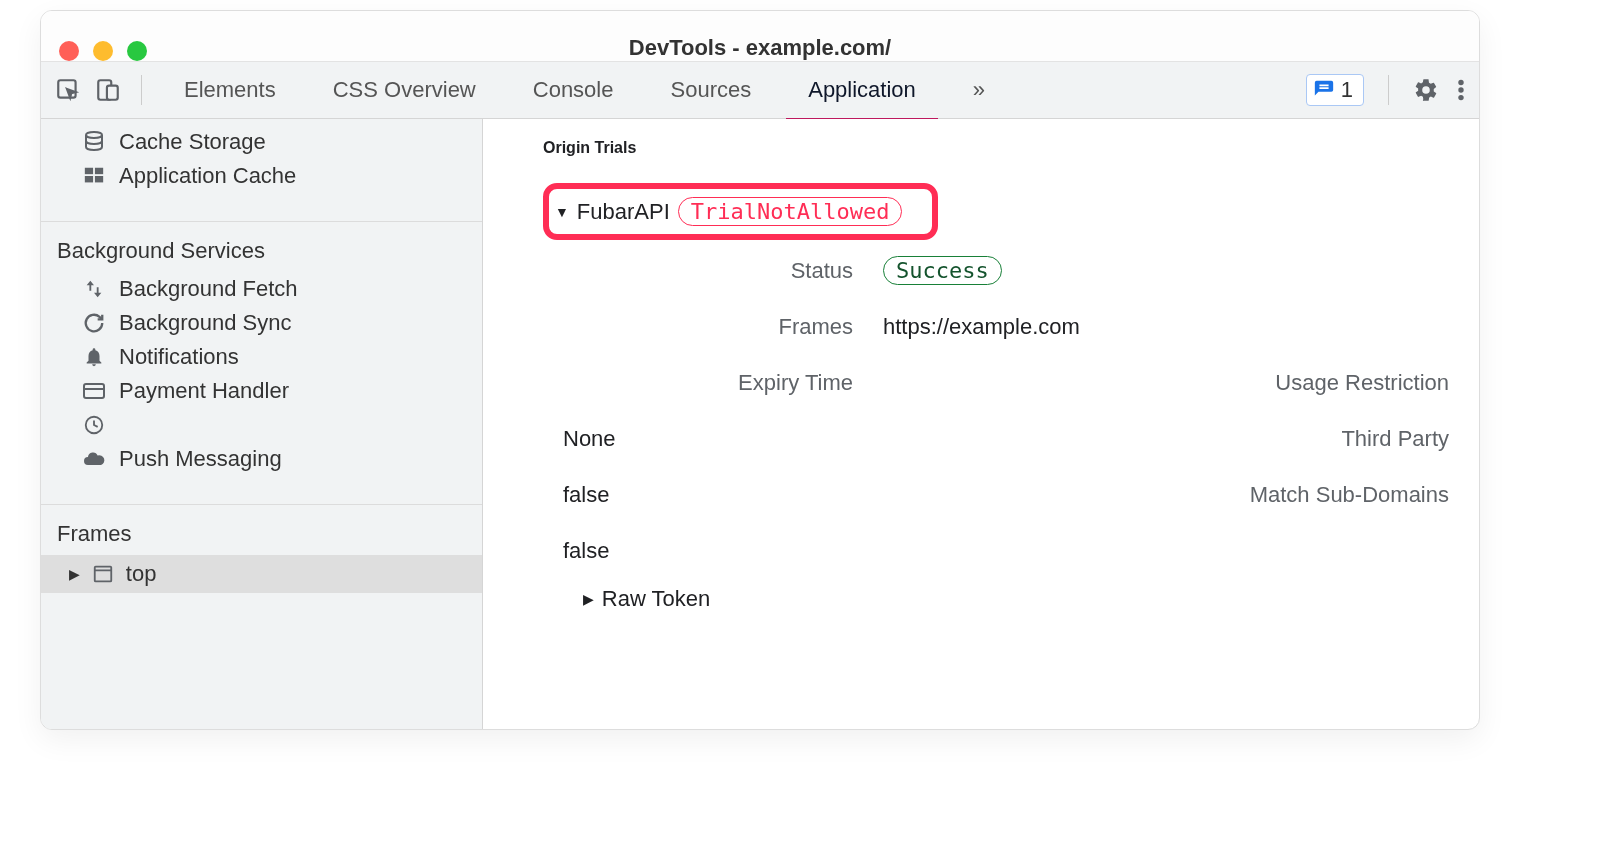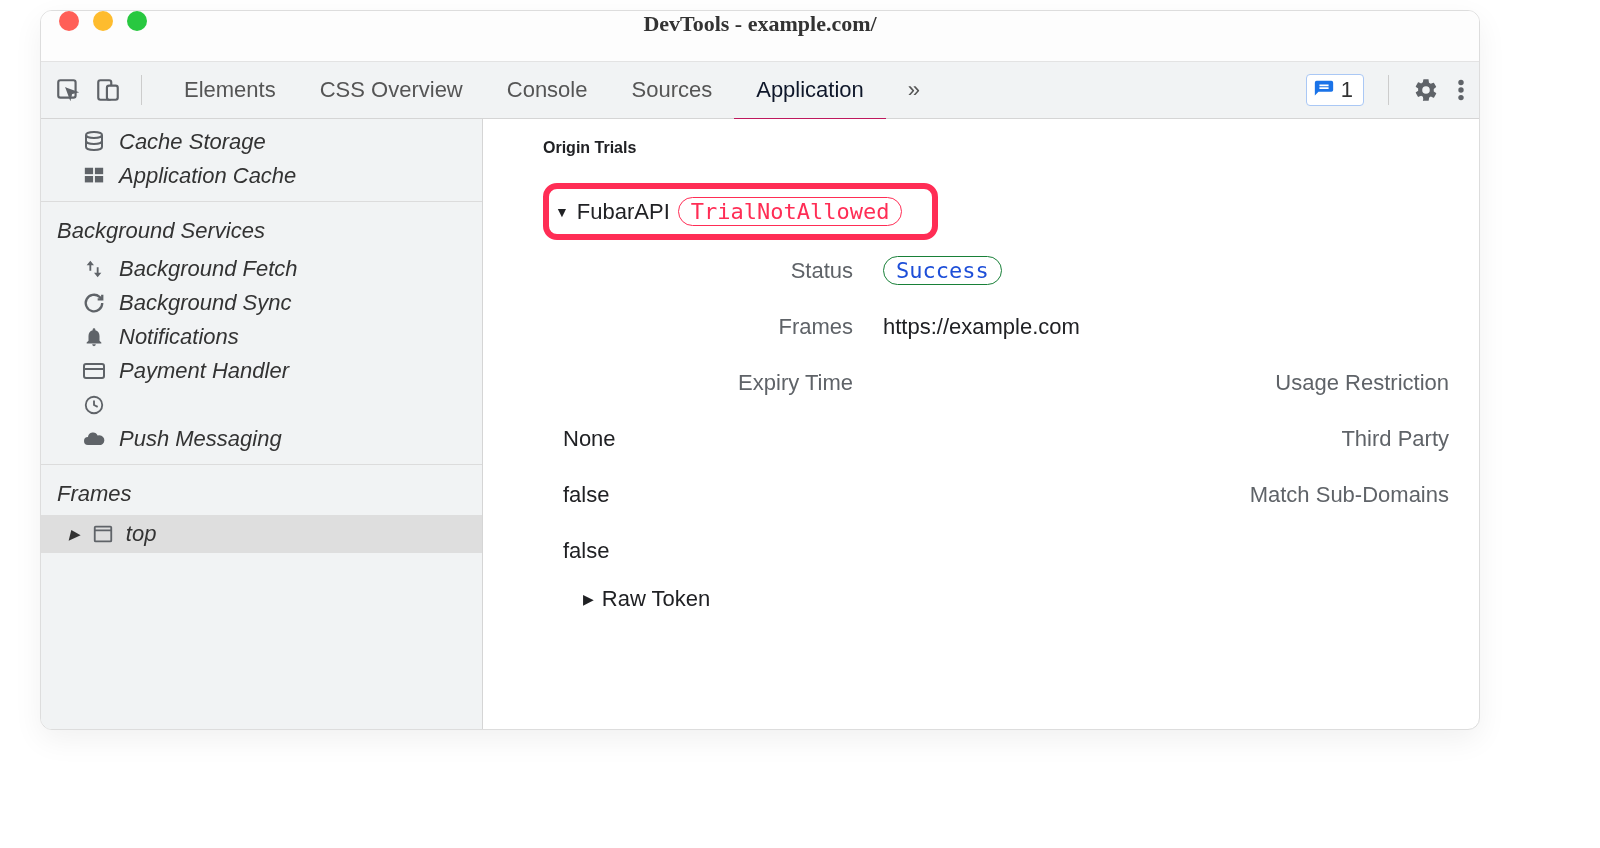--- a/index.html
+++ b/index.html
@@ -14,25 +14,24 @@
     width: 1440px;
     border: 1px solid #ddd;
     border-radius: 12px;
     overflow: hidden;
     box-shadow: 0 10px 30px rgba(0,0,0,0.06);
     background: #fff;
   }
   .titlebar {
     height: 50px;
     display: flex;
-    align-items: flex-start;
+    align-items: flex-end;
     padding: 0 18px;
     background: #fdfdfd;
     position: relative;
-    font-family: Liberation Serif, serif;
   }
   .traffic {
     display: flex;
     gap: 14px;
   }
   .dot { width: 20px; height: 20px; border-radius: 50%; }
   .dot.red { background: #ff5f57; }
   .dot.yellow { background: #febc2e; }
   .dot.green { background: #28c840; }
   .title {
@@ -49,21 +48,21 @@
     border-top: 1px solid #e3e3e3;
     border-bottom: 1px solid #d5d5d5;
     display: flex;
     align-items: center;
     padding: 0 14px;
     gap: 14px;
     font-size: 22px;
     color: #555;
   }
   .toolbar .sep { width: 1px; height: 30px; background: #ccc; margin: 0 6px; }
-  .tabs { display: flex; align-items: stretch; height: 100%; gap: 0; }
+  .tabs { display: flex; align-items: stretch; height: 100%; gap: 13px; }
   .tab {
     padding: 0 22px;
     display: flex;
     align-items: center;
     cursor: pointer;
     color: #555;
   }
   .tab.active {
     color: #0f172a;
     border-bottom: 1px solid #be185d;
@@ -90,21 +89,21 @@
     height: 610px;
   }
   .sidebar {
     width: 442px;
     background: #f1f3f4;
     border-right: 1px solid #d5d5d5;
     font-size: 22px;
     color: #333;
     overflow: hidden;
   }
-  .side-group { padding: 6px 0 8px; border-bottom: 1px solid #dcdcdc; font-style: italic; }
+  .side-group { padding: 6px 0 28px; border-bottom: 1px solid #dcdcdc; }
   .side-header { padding: 10px 16px 8px; color: #333; }
   .side-item {
     display: flex;
     align-items: center;
     gap: 12px;
     padding: 4px 16px 4px 56px;
     cursor: pointer;
   }
   .side-item.framesrow {
     padding-left: 28px;
@@ -127,21 +126,21 @@
     gap: 8px;
   }
   .badge {
     border: 1.5px solid;
     border-radius: 999px;
     padding: 1px 12px;
     font-family: ui-monospace, Menlo, Consolas, monospace;
     font-size: 22px;
   }
   .badge.red { color: #ff2d55; border-color: #ff2d55; }
-  .badge.green { color: #1d4ed8; border-color: #188038; }
+  .badge.green { color: #14532d; border-color: #188038; }
   .kv { display: grid; grid-template-columns: 320px 1fr; row-gap: 30px; margin-left: 20px; }
   .kv .k { text-align: right; color: #5f6368; padding-right: 30px; }
   .kv .v { color: #202124; }
   .raw { margin-top: 22px; margin-left: 40px; display: flex; align-items: center; gap: 8px; cursor: pointer; }
   .tri { font-size: 14px; }
   svg { display: block; }
 </style>
 </head>
 <body>
 

